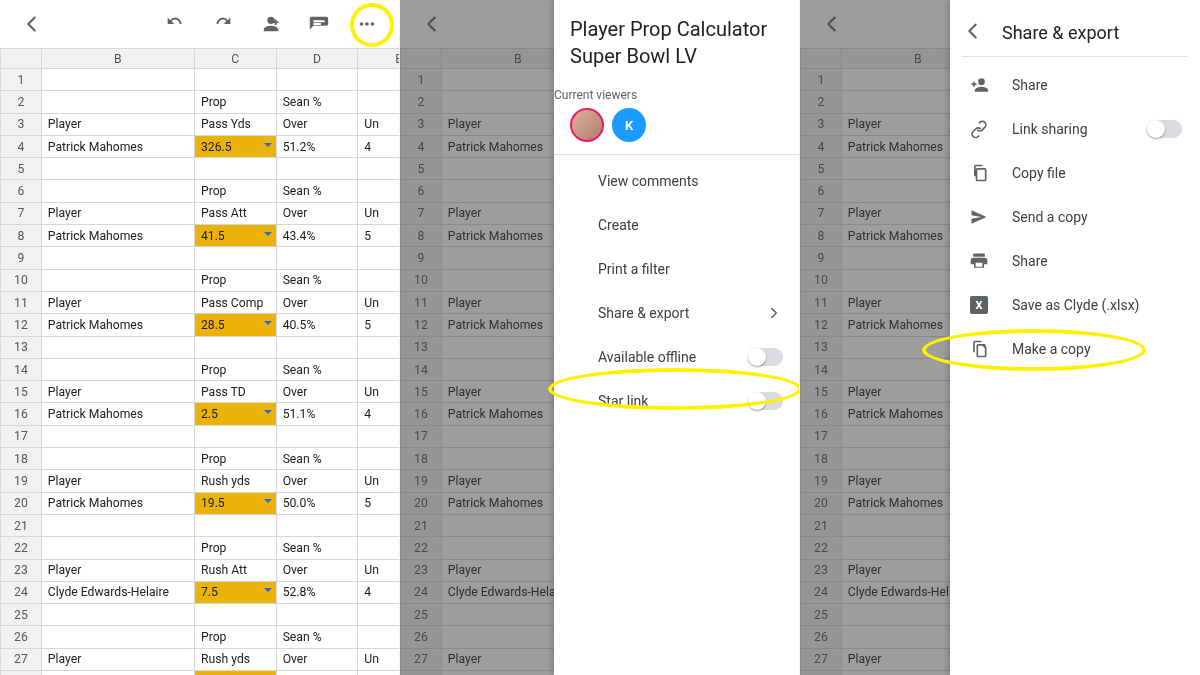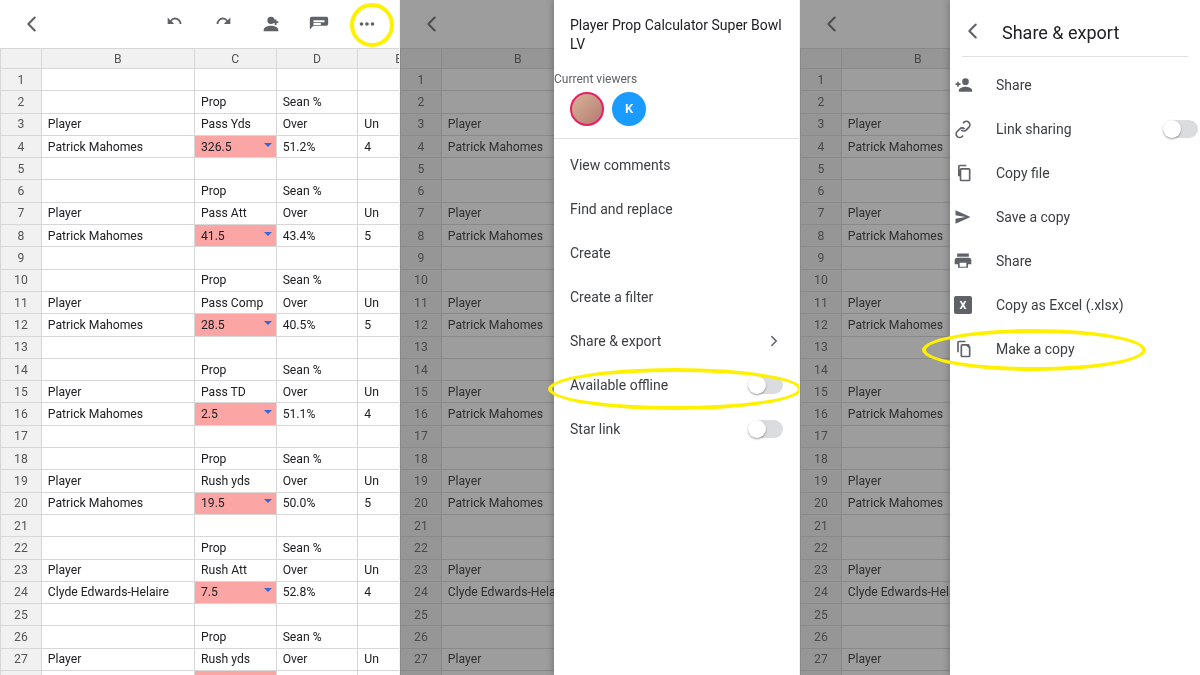--- a/index.html
+++ b/index.html
@@ -12,46 +12,46 @@
   .tbtn { width:44px; height:44px; display:flex; align-items:center; justify-content:center; color:#5f6368; border-radius:50%; }
   .tbtn svg { width:22px; height:22px; fill:currentColor;}
   .spacer { flex:1; }
   
   .sheet { position:relative; width:100%; }
   .sheet table { border-collapse:collapse; width:440px; table-layout:fixed;}
   .sheet th, .sheet td { border:1px solid #d7d7d7; height:22.3px; font-size:12.2px; padding:0 6px; text-align:left; white-space:nowrap; overflow:hidden;}
   .sheet thead th { background:#f1f1f1; text-align:center; font-weight:400; color:#555; height:20px;}
   .sheet tbody th { background:#f1f1f1; text-align:center; font-weight:400; color:#555; width:40px;}
   .sheet .colB{width:150px;} .sheet .colC{width:80px;} .sheet .colD{width:80px;} .sheet .colE{width:80px;}
-  .dd { background:#fca5a5; text-align:right; position:relative; padding-right:18px !important;margin-left:45px;}
+  .dd { background:#eab308; text-align:right; position:relative; padding-right:18px !important;margin-left:45px;}
   .dd::after{ content:""; position:absolute; right:4px; top:50%; transform:translateY(-50%); border:4px solid transparent; border-top-color:#3367d6;}
   .pct, .num { text-align:right;}
   
   .dim { position:absolute; inset:0; background:rgba(60,60,60,0.5); }
   
   .drawer { position:absolute; top:0; right:0; width:245px; height:675px; background:#fff; box-shadow:-2px 0 6px rgba(0,0,0,0.2); display:flex; flex-direction:column; padding:16px 0;}
-  .drawer-title{ font-size:14px; line-height:1.35; padding:0 16px 12px 16px;}
+  .drawer-title{ font-size:20px; line-height:1.35; padding:0 16px 12px 16px;}
   .sect-label{ font-size:12px; color:#5f6368; padding:6px 0 6px;}
   .viewers{ display:flex; gap:8px; padding:0 16px 12px;}
   .av{ width:34px; height:34px; border-radius:50%; display:flex; align-items:center; justify-content:center; font-weight:600; color:#fff;}
   .av1{ background:linear-gradient(135deg,#d6b49a,#b77a6f); border:2px solid #e91e63;}
   .av2{ background:#1a9bff; border:2px solid #1a9bff;}
   .hr{ height:1px; background:#e0e0e0; margin:0 0 4px;}
-  .mitem{ display:flex; align-items:center; height:44px; padding:0 16px; font-size:14px; color:#3c4043; gap:18px;}
+  .mitem{ display:flex; align-items:center; height:44px; padding:0 16px; font-size:14px; color:#3c4043; gap:18px;margin-left:28px;}
   .mitem .mlabel{flex:1;}
   .mitem svg.go{ width:18px; height:18px; fill:#5f6368;}
   .toggle{ width:34px; height:18px; background:#dadce0; border-radius:9px; position:relative;}
   .toggle::after{ content:""; position:absolute; width:18px; height:18px; border-radius:50%; background:#fff; box-shadow:0 1px 2px rgba(0,0,0,.4); left:-1px; top:0;}
   
   .drawer3 { position:absolute; top:0; right:0; width:250px; height:675px; background:#fff; box-shadow:-2px 0 6px rgba(0,0,0,.2); padding:8px 0;}
   .se-head{ display:flex; align-items:center; height:48px; padding:0 12px; gap:18px;}
   .se-head svg{width:22px;height:22px;fill:#5f6368;}
   .se-title{ font-size:18px; font-weight:400; color:#202124;}
   .hr2{ height:1px; background:#e0e0e0; margin:0 12px 6px;}
-  .sitem{ display:flex; align-items:center; height:44px; padding:0 2px; gap:22px; font-size:14px; color:#3c4043;}
+  .sitem{ display:flex; align-items:center; height:44px; padding:0 18px; gap:22px; font-size:14px; color:#3c4043;}
   .sitem .ico{ width:22px; display:flex; align-items:center; justify-content:center; color:#5f6368;}
   .sitem .ico svg{width:20px;height:20px;fill:currentColor;}
   .sitem .slabel{flex:1;}
   .xls{ width:18px;height:18px;background:#5f6368;color:#fff;font-size:11px;font-weight:700;display:flex;align-items:center;justify-content:center;border-radius:2px;}
   
   .ring{ position:absolute; border:4px solid #fef100; border-radius:50%; pointer-events:none;}
   .r1{ width:44px; height:44px; top:3px; left:350px;}
   .r2{ width:254px; height:42px; top:368px; left:148px; border-radius:50%/50%;}
   .r3{ width:224px; height:42px; top:329px; left:-28px; border-radius:50%/50%;}
 </style>
@@ -535,27 +535,24 @@
       <div class="sect-label">Current viewers</div>
       <div class="viewers">
         <div class="av av1"></div>
         <div class="av av2">K</div>
       </div>
       <div class="hr"></div>
       <div class="mitem">
           <span class="mlabel">View comments</span>
         </div>
       <div class="mitem">
-          <span class="mlabel">Find and replace</span>
+          <span class="mlabel">Create</span>
         </div>
       <div class="mitem">
-          <span class="mlabel">Create</span>
-        </div>
-      <div class="mitem">
-          <span class="mlabel">Create a filter</span>
+          <span class="mlabel">Print a filter</span>
         </div>
       <div class="mitem">
           <span class="mlabel">Share &amp; export</span>
           <svg class="go" viewBox="0 0 24 24">
             <path d="M9 6l6 6-6 6" stroke="#5f6368" stroke-width="2" fill="none" stroke-linecap="round"></path>
           </svg>
         </div>
       <div class="mitem">
           <span class="mlabel">Available offline</span>
           <div class="toggle"></div>
@@ -820,35 +817,35 @@
             </svg>
           </span>
           <span class="slabel">Copy file</span>
         </div>
       <div class="sitem">
           <span class="ico">
             <svg viewBox="0 0 24 24">
               <path d="M3 20l18-8L3 4v6l12 2-12 2z"></path>
             </svg>
           </span>
-          <span class="slabel">Save a copy</span>
+          <span class="slabel">Send a copy</span>
         </div>
       <div class="sitem">
           <span class="ico">
             <svg viewBox="0 0 24 24">
               <path d="M19 8H5a3 3 0 00-3 3v5h4v4h12v-4h4v-5a3 3 0 00-3-3zm-3 11H8v-5h8zm3-12H5V3h14z"></path>
             </svg>
           </span>
           <span class="slabel">Share</span>
         </div>
       <div class="sitem">
           <span class="ico">
             <span class="xls">X</span>
           </span>
-          <span class="slabel">Copy as Excel (.xlsx)</span>
+          <span class="slabel">Save as Clyde (.xlsx)</span>
         </div>
       <div class="sitem">
           <span class="ico">
             <svg viewBox="0 0 24 24">
               <path d="M15 2H7a2 2 0 00-2 2v12h2V4h8zm4 4H11a2 2 0 00-2 2v12a2 2 0 002 2h8a2 2 0 002-2V10zm0 14h-8V8h5l3 3z"></path>
             </svg>
           </span>
           <span class="slabel">Make a copy</span>
         </div>
       <div class="ring r3"></div>

